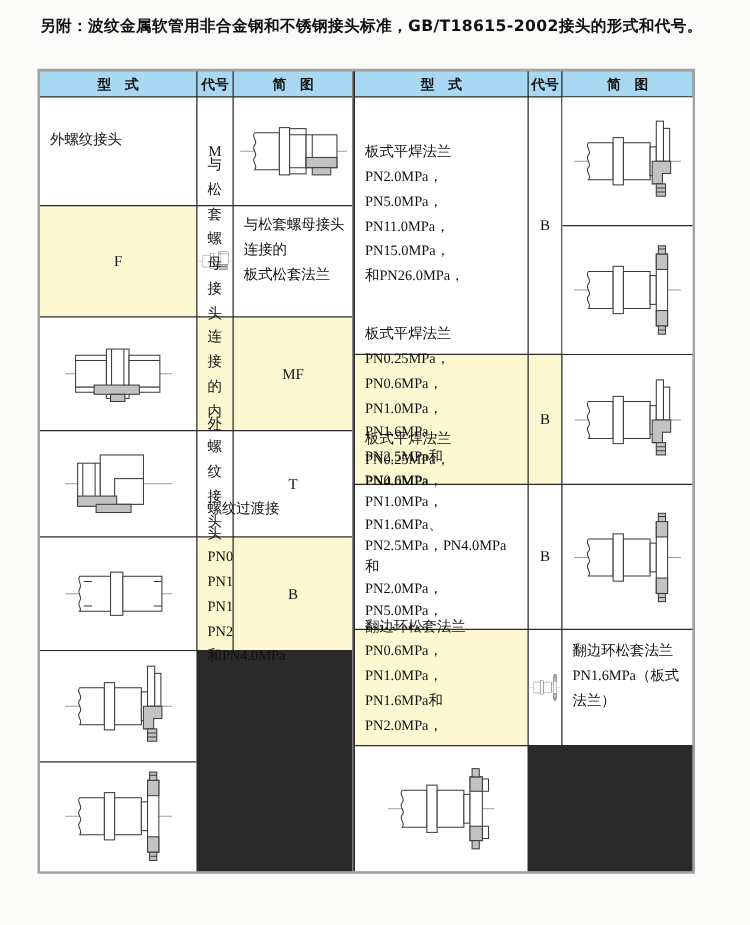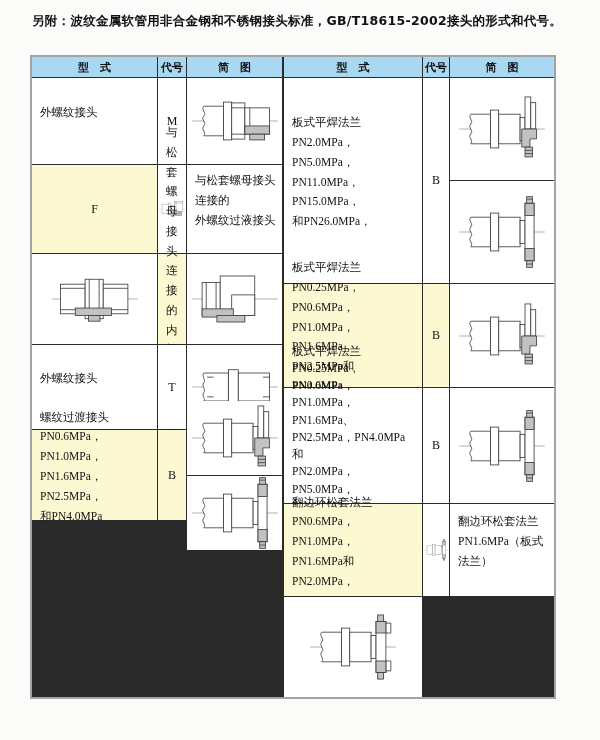--- a/index.html
+++ b/index.html
@@ -73,21 +73,21 @@
     <rect class="wht" x="64" y="16" width="32" height="38"></rect>
     <line x1="70" y1="16" x2="70" y2="54"></line>
             <line x1="64" y1="22" x2="96" y2="22"></line>
     <rect class="gry" x="58" y="54" width="34" height="8"></rect>
     <rect class="gry" x="66" y="62" width="26" height="9"></rect>
   </svg>
 </div>
 
       <div class="cell type-cell">
           <div class="type-text">与松套螺母接头连接的
-外螺纹过液接头</div>
+板式松套法兰</div>
         </div>
       <div class="cell sketch-cell diag">
   <svg viewBox="0 0 108 90">
     <line class="cl" x1="2" y1="45" x2="106" y2="45"></line>
     <rect class="wht" x="12" y="27" width="30" height="36"></rect>
     <line x1="12" y1="32" x2="42" y2="32"></line>
             <line x1="12" y1="58" x2="42" y2="58"></line>
     <rect class="wht" x="42" y="21" width="22" height="48"></rect>
     <line x1="47" y1="21" x2="47" y2="69"></line>
             <line x1="59" y1="21" x2="59" y2="69"></line>
@@ -96,20 +96,21 @@
             <line x1="64" y1="58" x2="94" y2="58"></line>
     <rect class="gry" x="30" y="56" width="44" height="9"></rect>
     <rect class="gry" x="46" y="65" width="14" height="7"></rect>
   </svg>
 </div>
 
       <div class="cell type-cell yellow">
           <div class="type-text">与松套螺母接头连接的内
 螺纹过渡接头</div>
         </div>
+      <div class="cell code-cell yellow">MF</div>
       <div class="cell sketch-cell diag">
   <svg viewBox="0 0 108 90">
     <line class="cl" x1="2" y1="45" x2="106" y2="45"></line>
     <rect class="wht" x="14" y="25" width="22" height="40"></rect>
     <line x1="19" y1="25" x2="19" y2="65"></line>
             <line x1="31" y1="25" x2="31" y2="65"></line>
     <rect class="wht" x="36" y="17" width="42" height="48"></rect>
     <rect class="wht" x="50" y="40" width="28" height="25"></rect>
     <rect class="gry" x="14" y="57" width="38" height="10"></rect>
     <rect class="gry" x="32" y="65" width="34" height="8"></rect>

